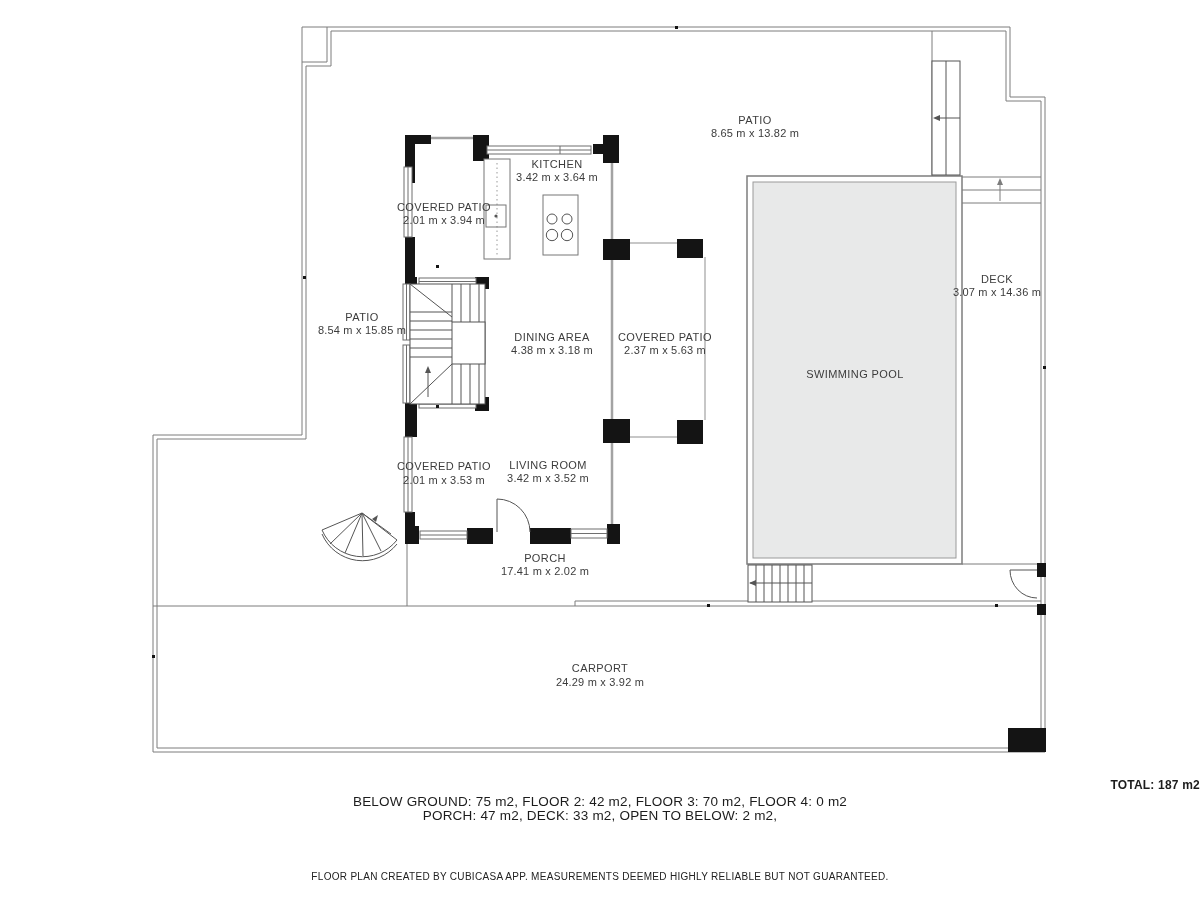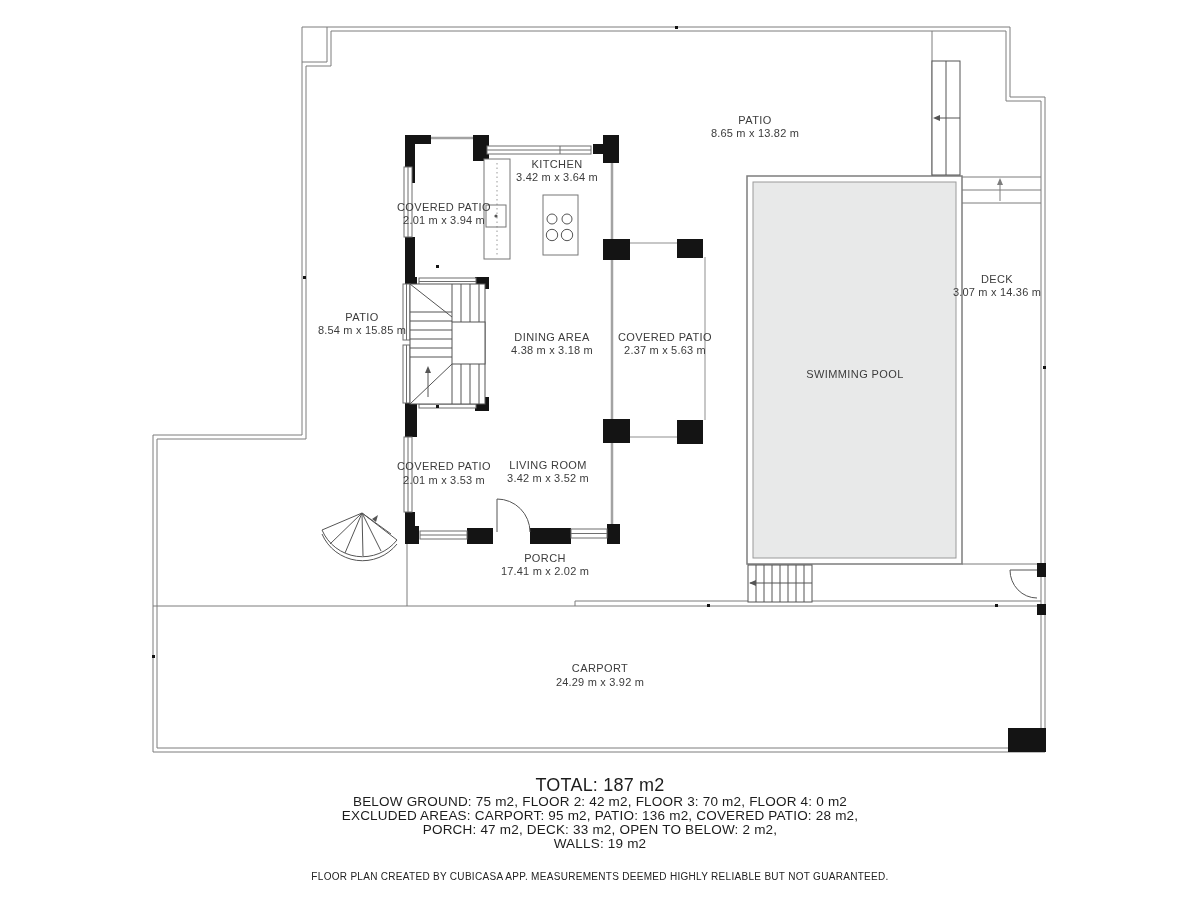--- a/index.html
+++ b/index.html
@@ -3,21 +3,21 @@
 <meta charset="utf-8">
 <style>
   html,body{margin:0;padding:0;background:#ffffff;}
   .stage{position:relative;width:1200px;height:900px;background:#ffffff;overflow:hidden;
          font-family:"Liberation Sans", sans-serif;margin-top:7px;}
   .plan-svg{position:absolute;left:0;top:0;}
   svg text{font-family:"Liberation Sans", sans-serif;fill:#3c3c3c;}
   .room-name{font-size:11px;letter-spacing:.4px;}
   .room-dims{font-size:11px;letter-spacing:.2px;}
   .summary{position:absolute;left:0;top:770px;width:1200px;text-align:center;color:#1c1c1c;}
-  .summary .total{font-size:18px;font-weight:normal;line-height:16px;margin-bottom:2px;letter-spacing:.2px;}
+  .summary .total{font-size:12px;font-weight:bold;line-height:16px;margin-bottom:2px;letter-spacing:.2px;text-align:right;}
   .summary .line{font-size:13.5px;line-height:14px;letter-spacing:.2px;}
   .disclaimer{position:absolute;left:0;top:864px;width:1200px;text-align:center;
               font-size:10px;color:#222;letter-spacing:.3px;}
 </style>
 </head>
 <body>
 
 <div class="stage">
 
   <svg class="plan-svg" width="1200" height="760" viewBox="0 0 1200 760">
@@ -229,20 +229,18 @@
       <text class="room-dims" x="545" y="568">17.41 m x 2.02 m</text>
 
       <text class="room-name" x="600" y="665">CARPORT</text>
       <text class="room-dims" x="600" y="679">24.29 m x 3.92 m</text>
     </g>
   </svg>
 
   <div class="summary">
     <div class="total">TOTAL: 187 m2</div>
     <div class="line">BELOW GROUND: 75 m2, FLOOR 2: 42 m2, FLOOR 3: 70 m2, FLOOR 4: 0 m2</div>
-    <div class="line">EXCLUDED AREAS: CARPORT: 95 m2, PATIO: 136 m2, COVERED PATIO: 28 m2,</div>
     <div class="line">PORCH: 47 m2, DECK: 33 m2, OPEN TO BELOW: 2 m2,</div>
-    <div class="line">WALLS: 19 m2</div>
   </div>
 
   <div class="disclaimer">FLOOR PLAN CREATED BY CUBICASA APP. MEASUREMENTS DEEMED HIGHLY RELIABLE BUT NOT GUARANTEED.</div>
 
 </div>
 
 </body></html>

